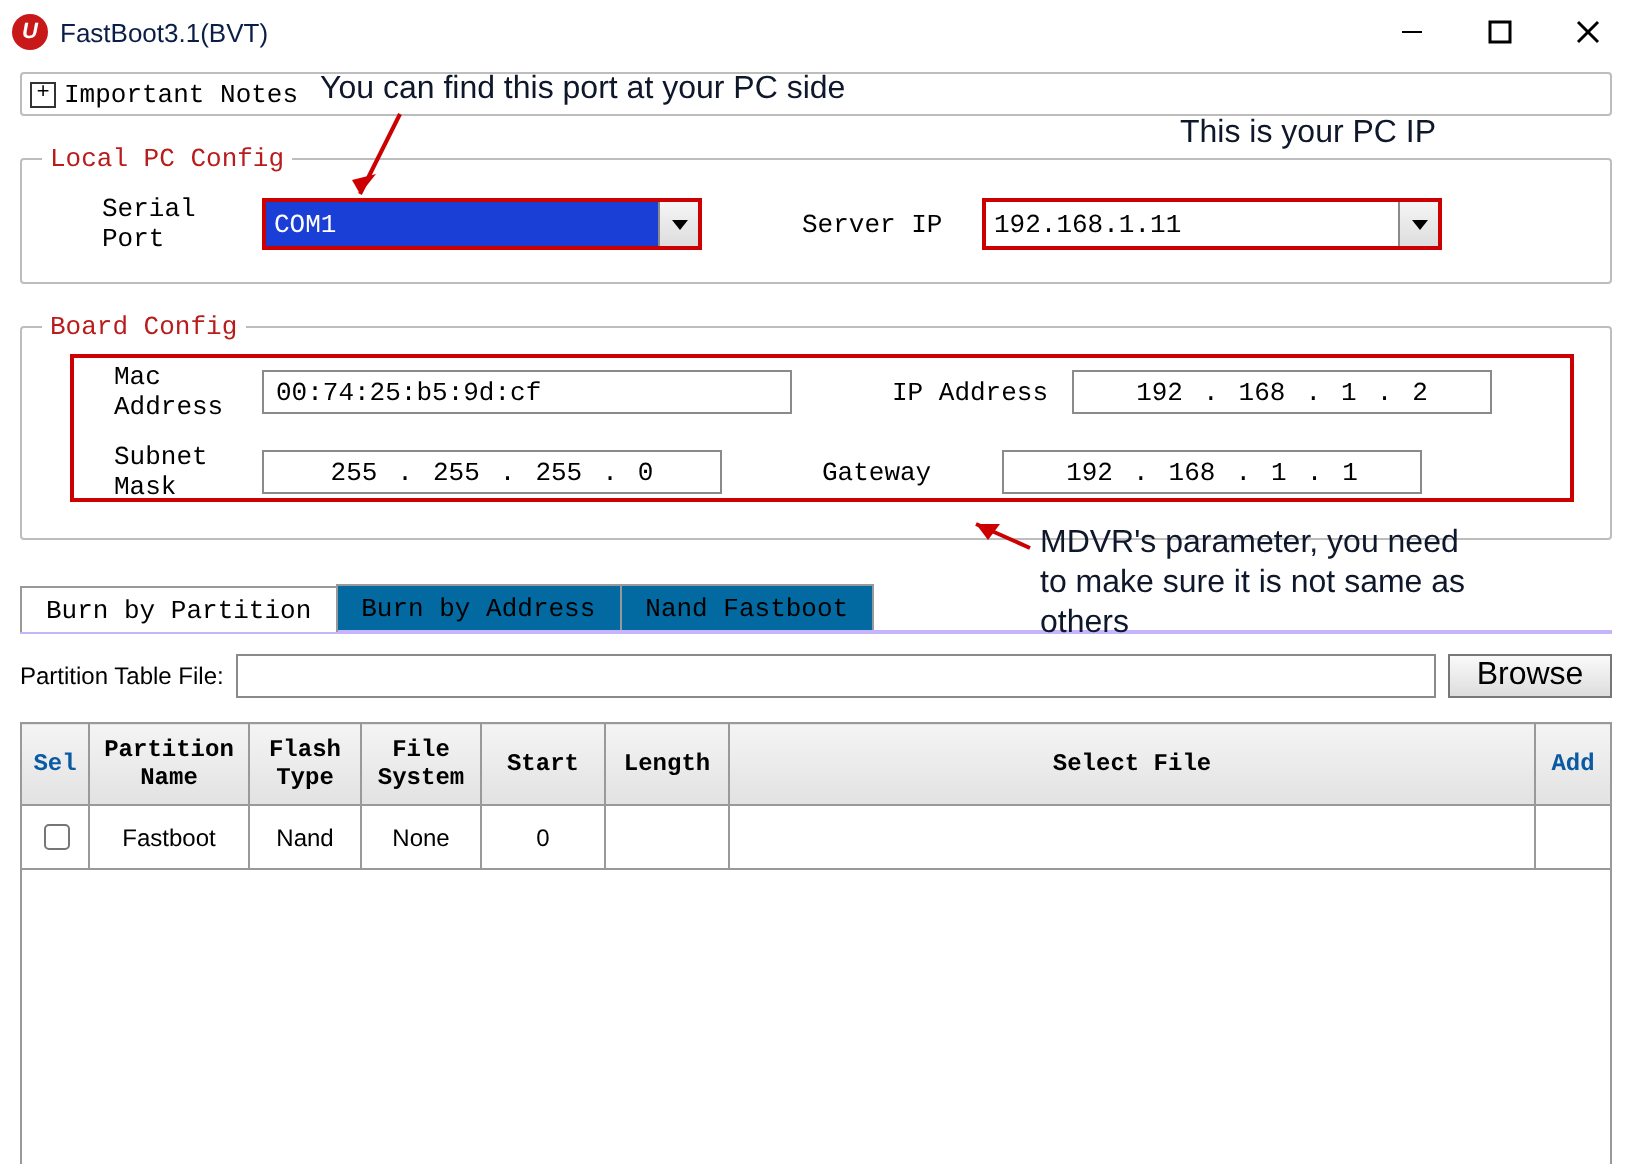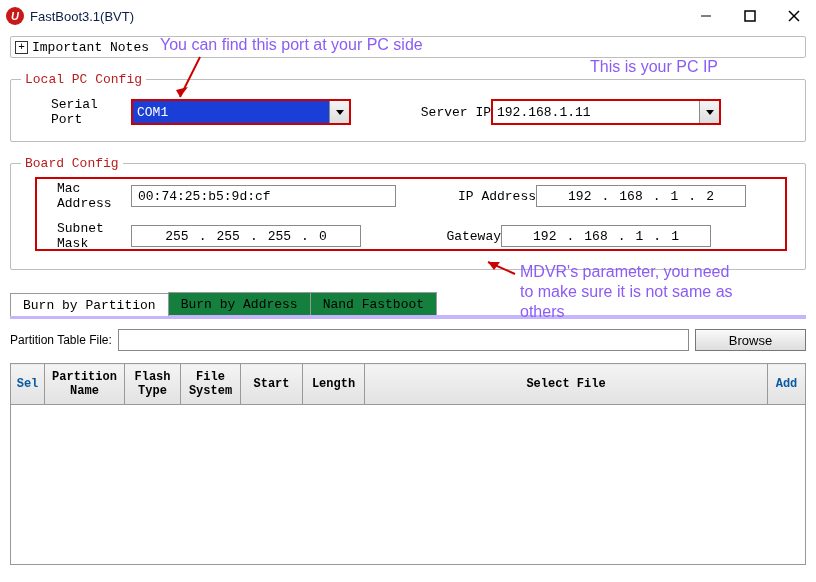--- a/index.html
+++ b/index.html
@@ -54,21 +54,21 @@
   .plus-box {
     width: 13px; height: 13px;
     border: 1px solid #333;
     display: flex; align-items: center; justify-content: center;
     font-size: 11px; line-height: 1;
     background: #fff;
   }
 
   .annot {
     position: absolute;
-    color: #8b5cf6;
+    color: #0f172a;
     font-family: Tahoma, sans-serif;
     font-size: 16px;
     pointer-events: none;
   }
 
   fieldset {
     border: 1px solid #bdbdbd;
     border-radius: 2px;
     margin: 14px 0 0 0;
     padding: 10px 10px 14px 10px;
@@ -87,21 +87,20 @@
     color: #000;
     width: 110px;
     text-align: left;
     padding-left: 30px;
   }
   .lbl2 {
     font-family: "Courier New", monospace;
     font-size: 13px;
     width: 100px;
     padding-left: 10px;
-    text-align: right;
   }
 
   .combo {
     display: flex;
     border: 2px solid #cc0000;
     height: 26px;
     background: #fff;
   }
   .combo .combo-input {
     flex: 1;
@@ -144,32 +143,32 @@
     font-size: 13px;
     background:#fff;
     padding: 0 6px;
     gap: 2px;
   }
   .ipbox span { padding: 0 6px; }
   .ipbox .dot { padding: 0 2px; }
 
   .tabs {
     display: flex;
-    border-bottom: 4px solid #c4b5fd;
+    border-bottom: 2px solid #c4b5fd;
     margin-top: 22px;
     align-items: flex-end;
     gap: 0;
   }
   .tab {
     font-family: "Courier New", monospace;
     font-size: 13px;
     padding: 4px 12px 3px 12px;
     border: 1px solid #999;
     border-bottom: none;
-    background: #15803d;
+    background: #0369a1;
     margin-right: -1px;
     position: relative;
   }
   .tab.active {
     background: #fff;
     font-weight: normal;
     top: 1px;
   }
 
   .ptf-row {
@@ -178,24 +177,24 @@
     margin-top:10px;
     gap:6px;
   }
   .ptf-input {
     flex:1;
     border:1px solid #8a8a8a;
     height:22px;
     background:#fff;
   }
   .browse-btn {
-    width:111px;height:22px;
+    width:82px;height:22px;
     border:1px solid #777;
     background: linear-gradient(#fafafa,#ddd);
-    font-size:13px;
+    font-size:16px;
   }
 
   table.grid {
     width:100%;
     border-collapse: collapse;
     margin-top:12px;
     table-layout: fixed;
   }
   table.grid th, table.grid td {
     border:1px solid #999;
@@ -342,20 +341,30 @@
         <th>Partition Name</th>
         <th>Flash Type</th>
         <th>File System</th>
         <th>Start</th>
         <th>Length</th>
         <th>Select File</th>
         <th class="add">Add</th>
       </tr>
     </thead>
     <tbody>
+      <tr>
+        <td><input type="checkbox" class="chk" style=""></td>
+        <td>Fastboot</td>
+        <td>Nand</td>
+        <td>None</td>
+        <td>0</td>
+        <td></td>
+        <td></td>
+        <td></td>
+      </tr>
       <tr class="body-space">
           <td colspan="8" style="border-top:1px solid #999"></td>
         </tr>
     </tbody>
   </table>
 
 </div>
 
 <div class="annot" style="left:160px; top:36px;">You can find this port at your PC side</div>
 <div class="annot" style="left:590px; top:58px;">This is your PC IP</div>

